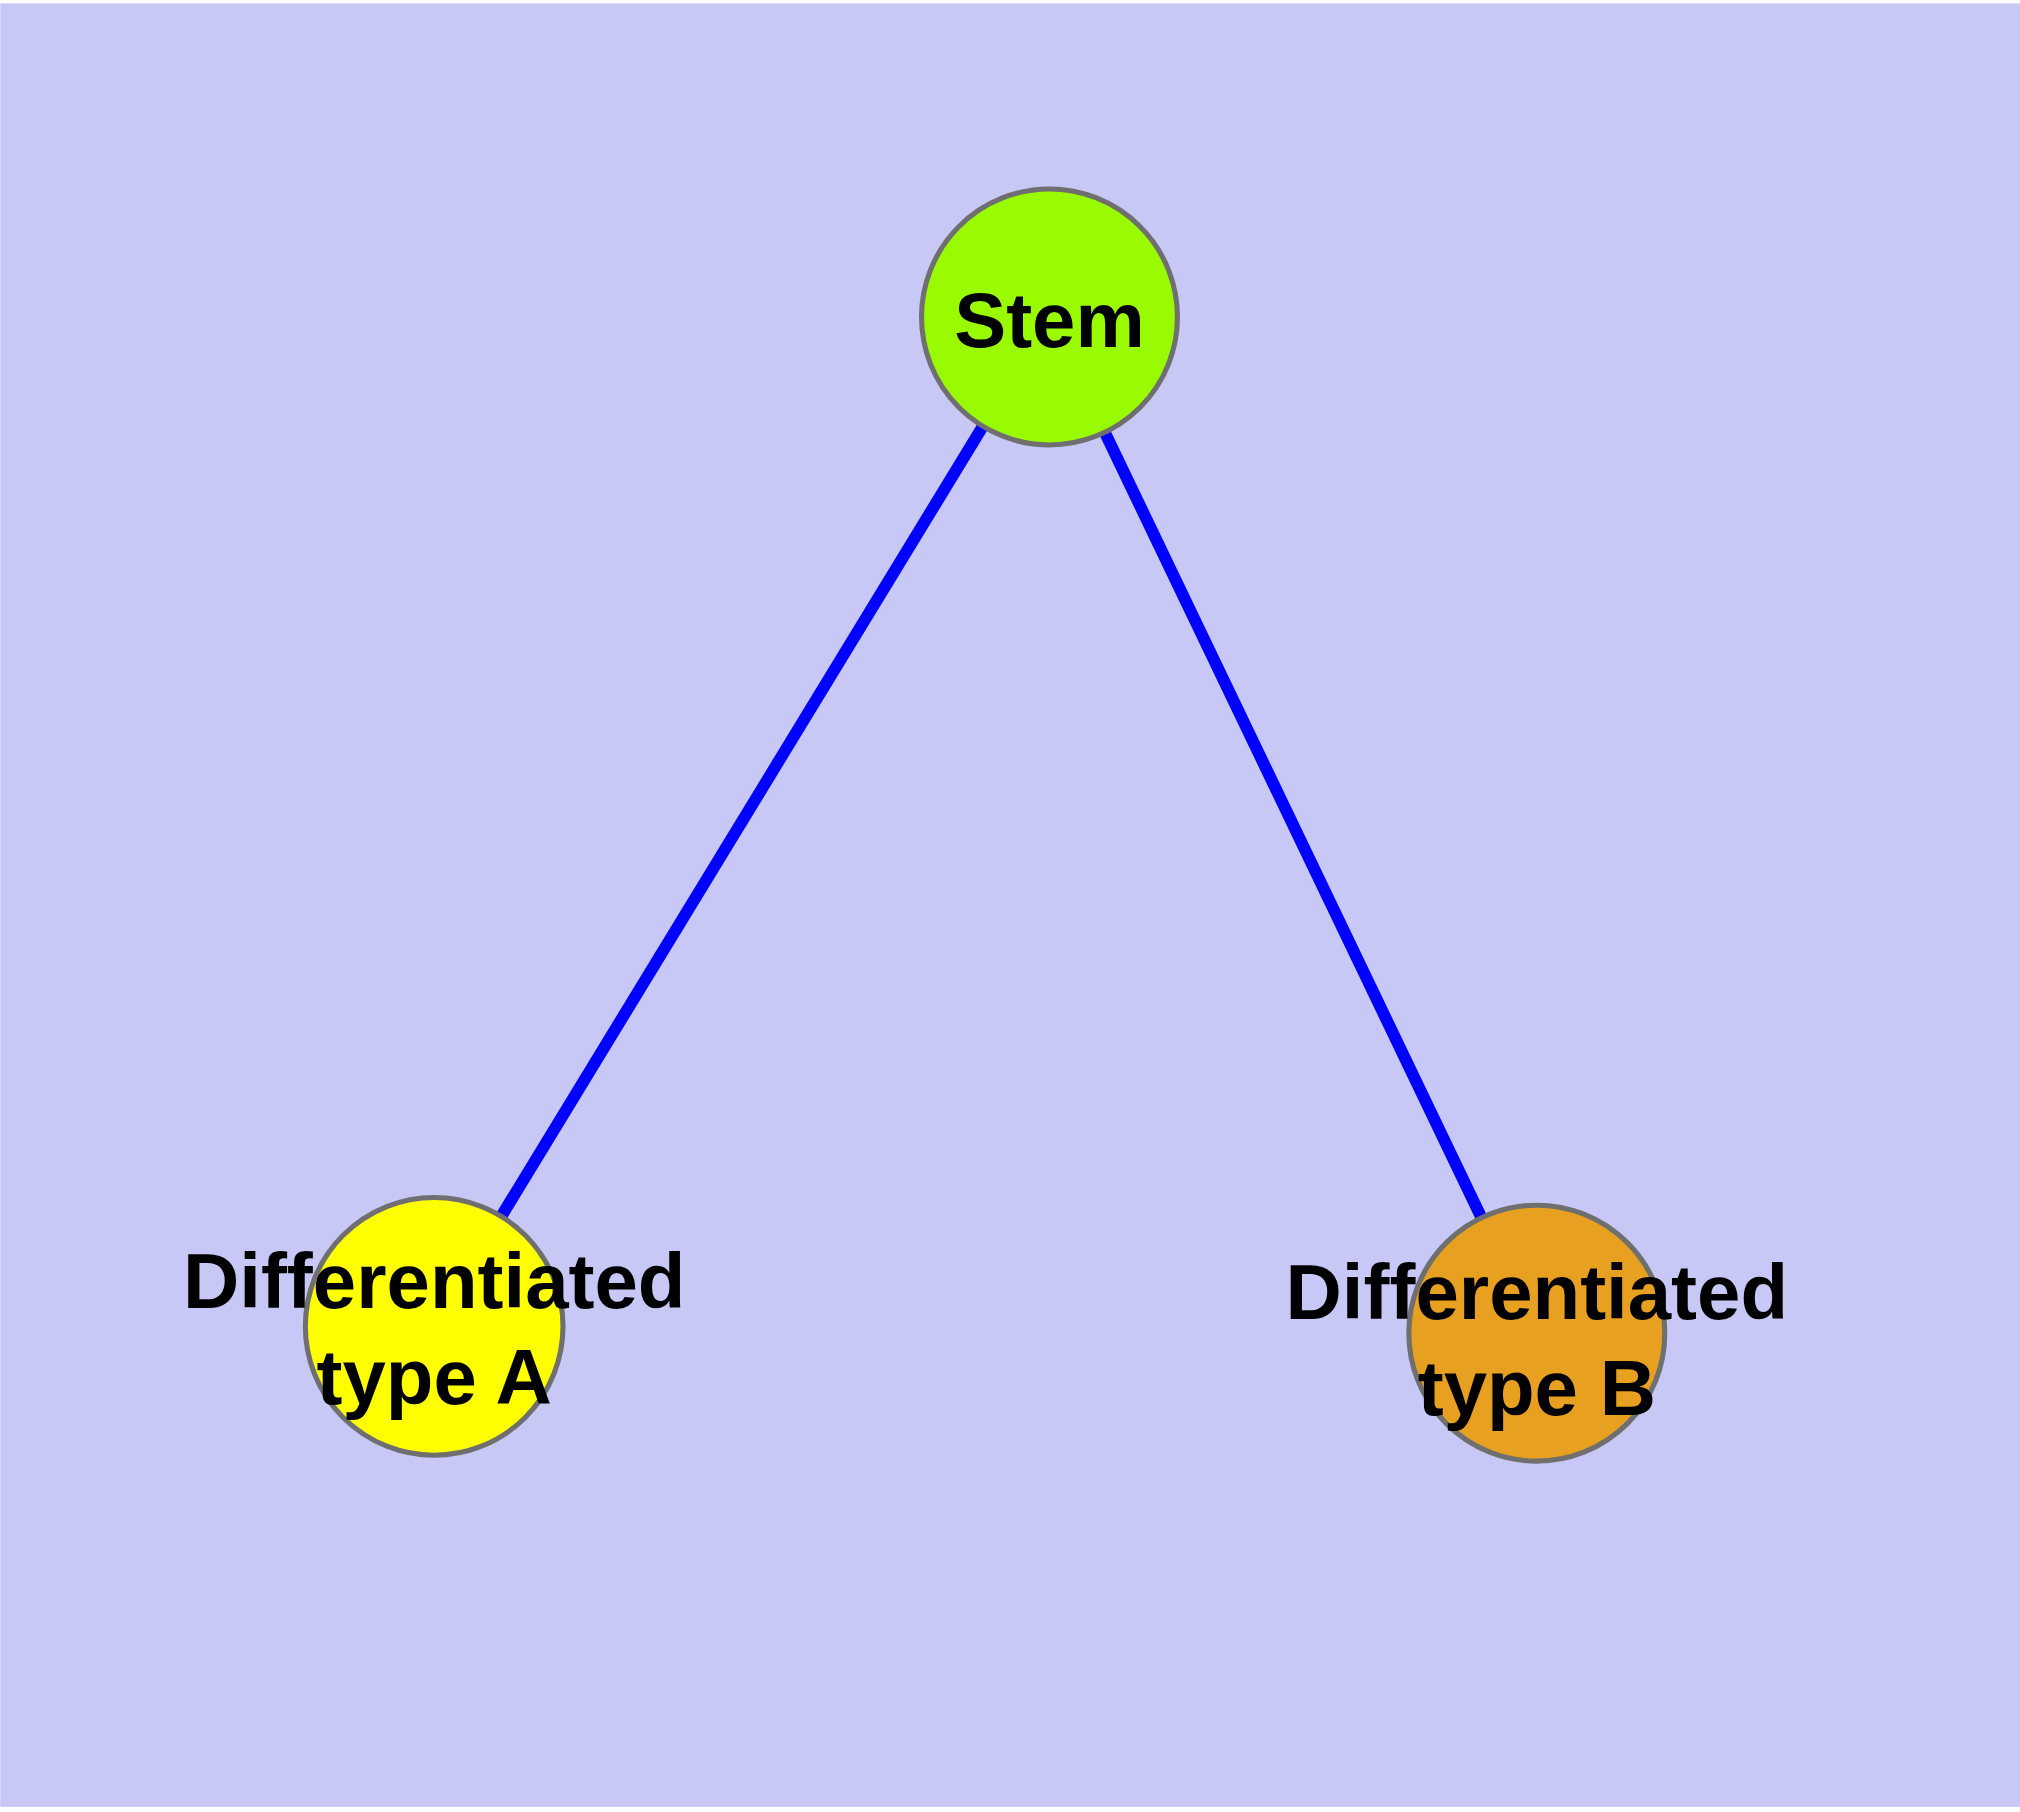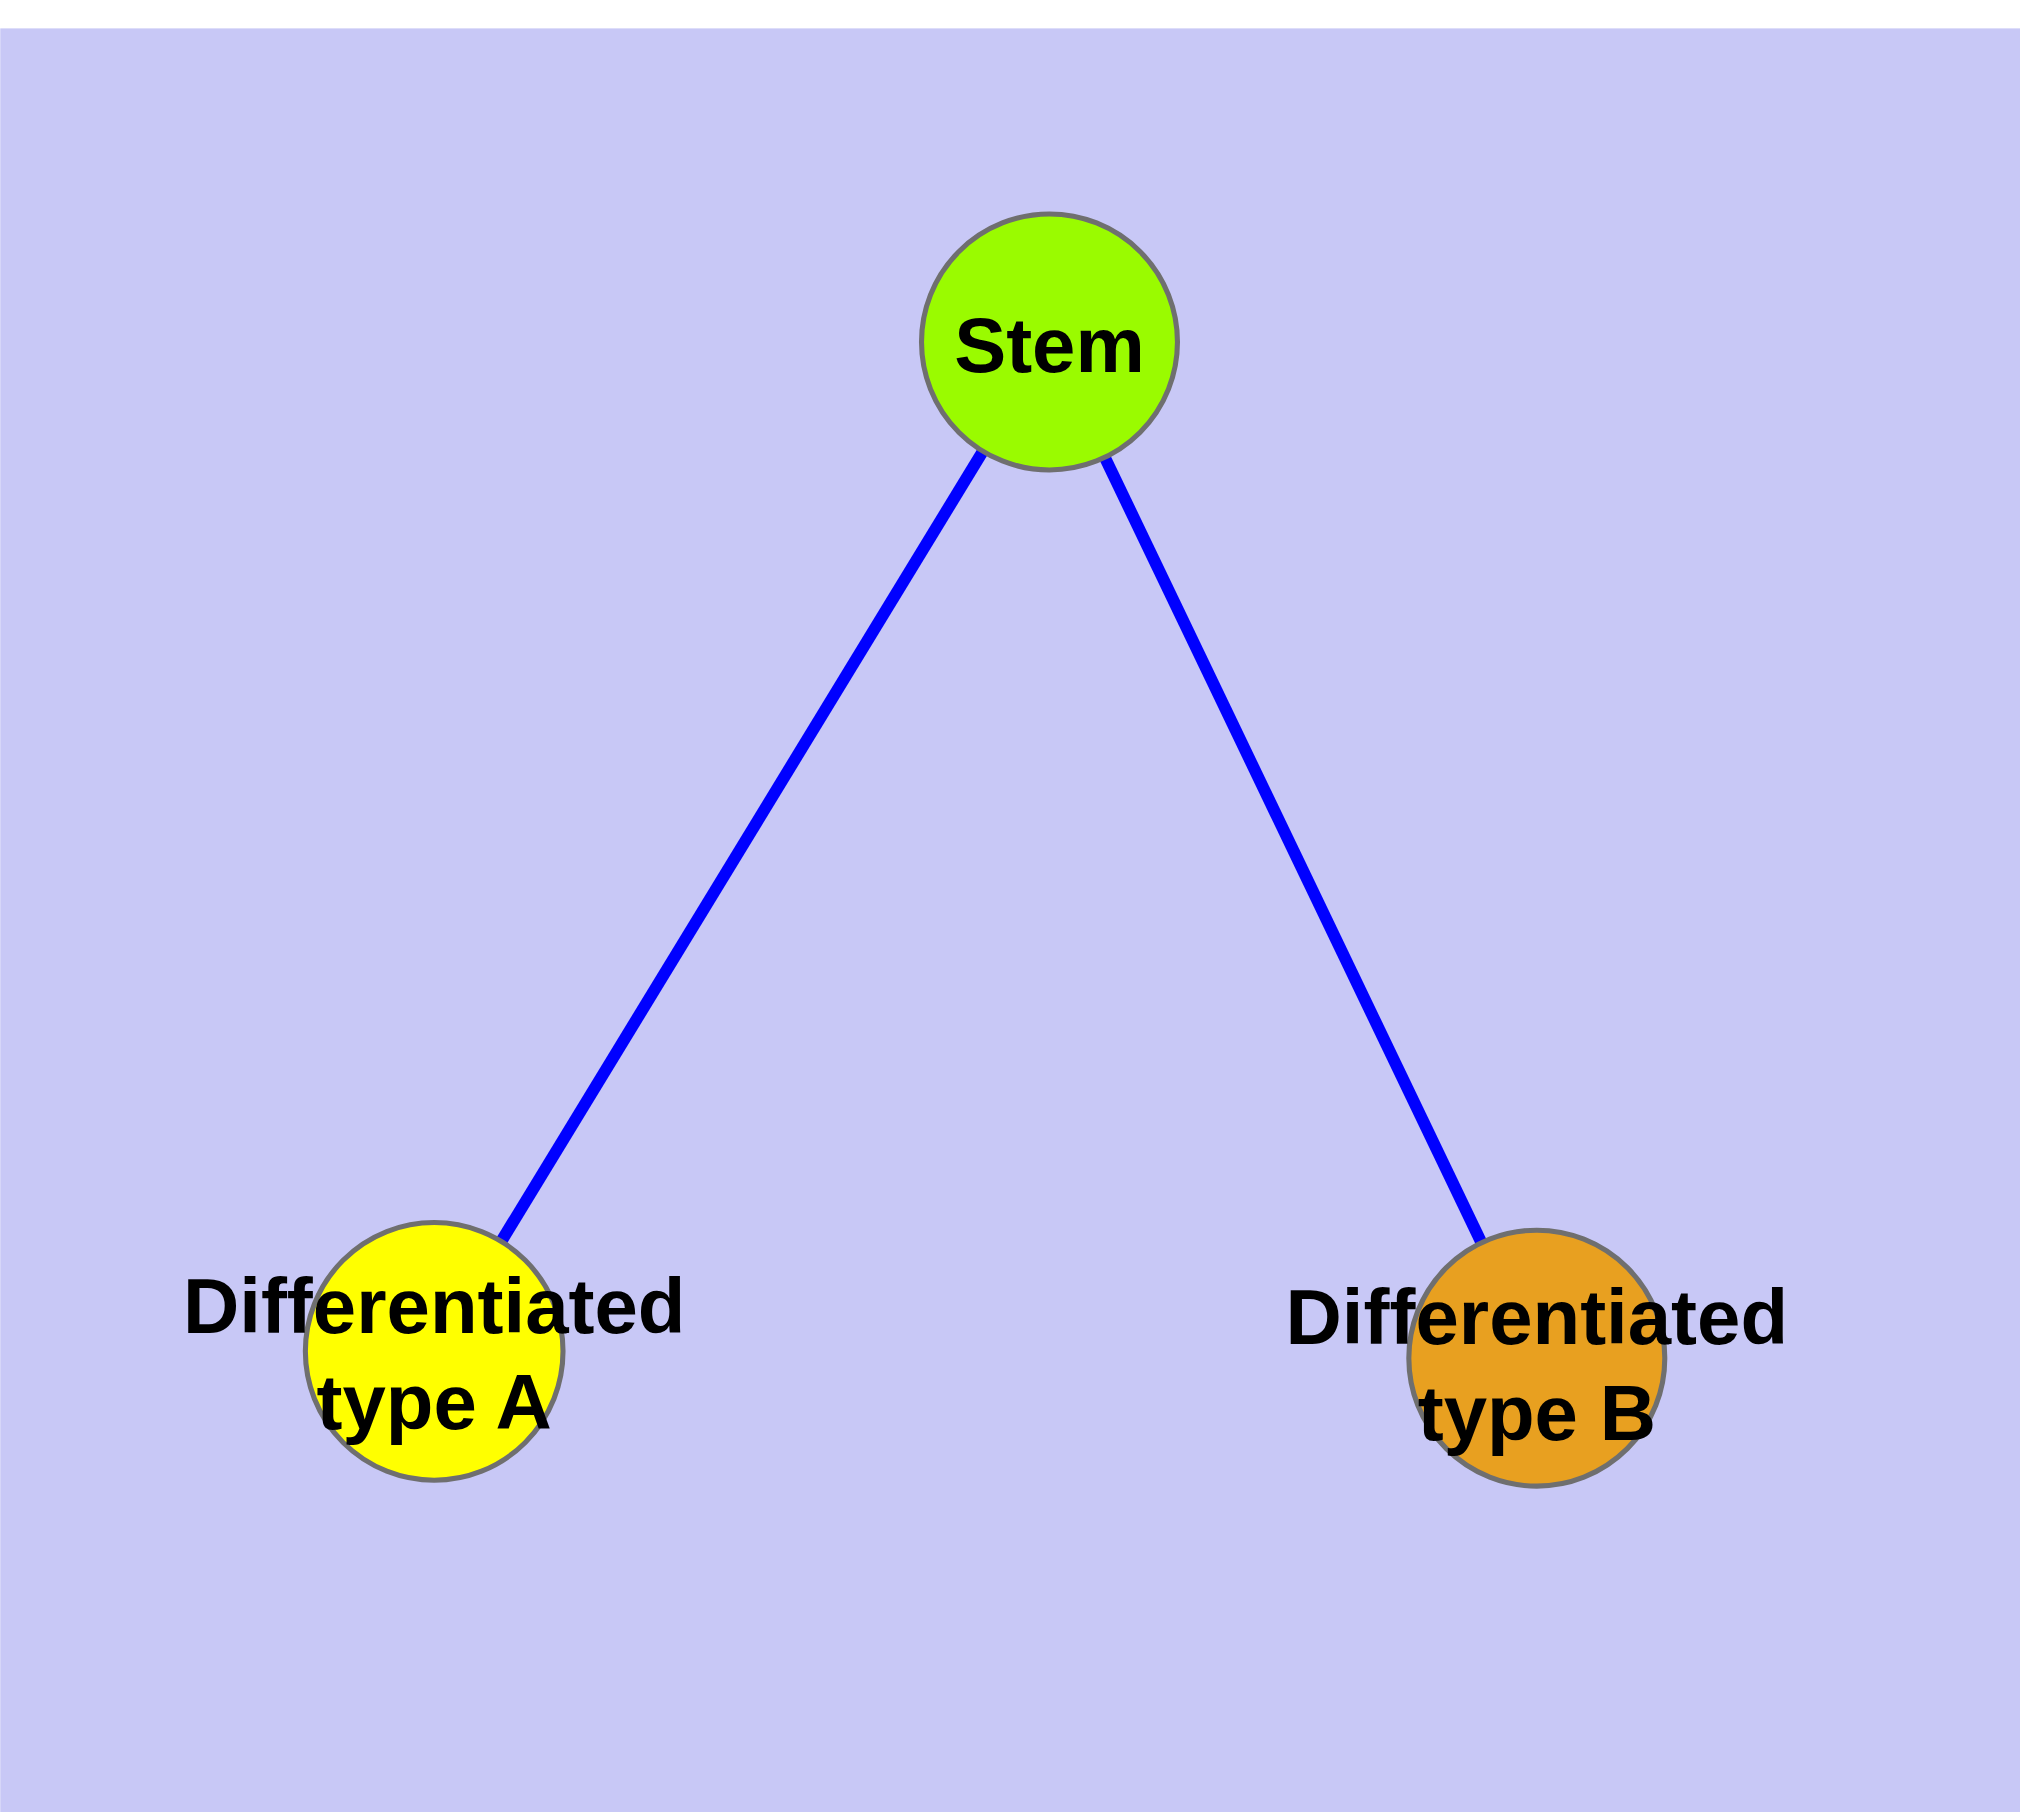--- a/index.html
+++ b/index.html
@@ -6,21 +6,20 @@
     margin: 0;
     padding: 0;
     width: 2021px;
     height: 1812px;
     background: #ffffff;
     overflow: hidden;
   }
   .graph-wrap {
     position: absolute;
     inset: 0;
-    margin-top: 25px;
   }
   svg {
     display: block;
     width: 2021px;
     height: 1812px;
   }
   .edge {
     stroke-width: 14;
     stroke-linecap: butt;
   }

